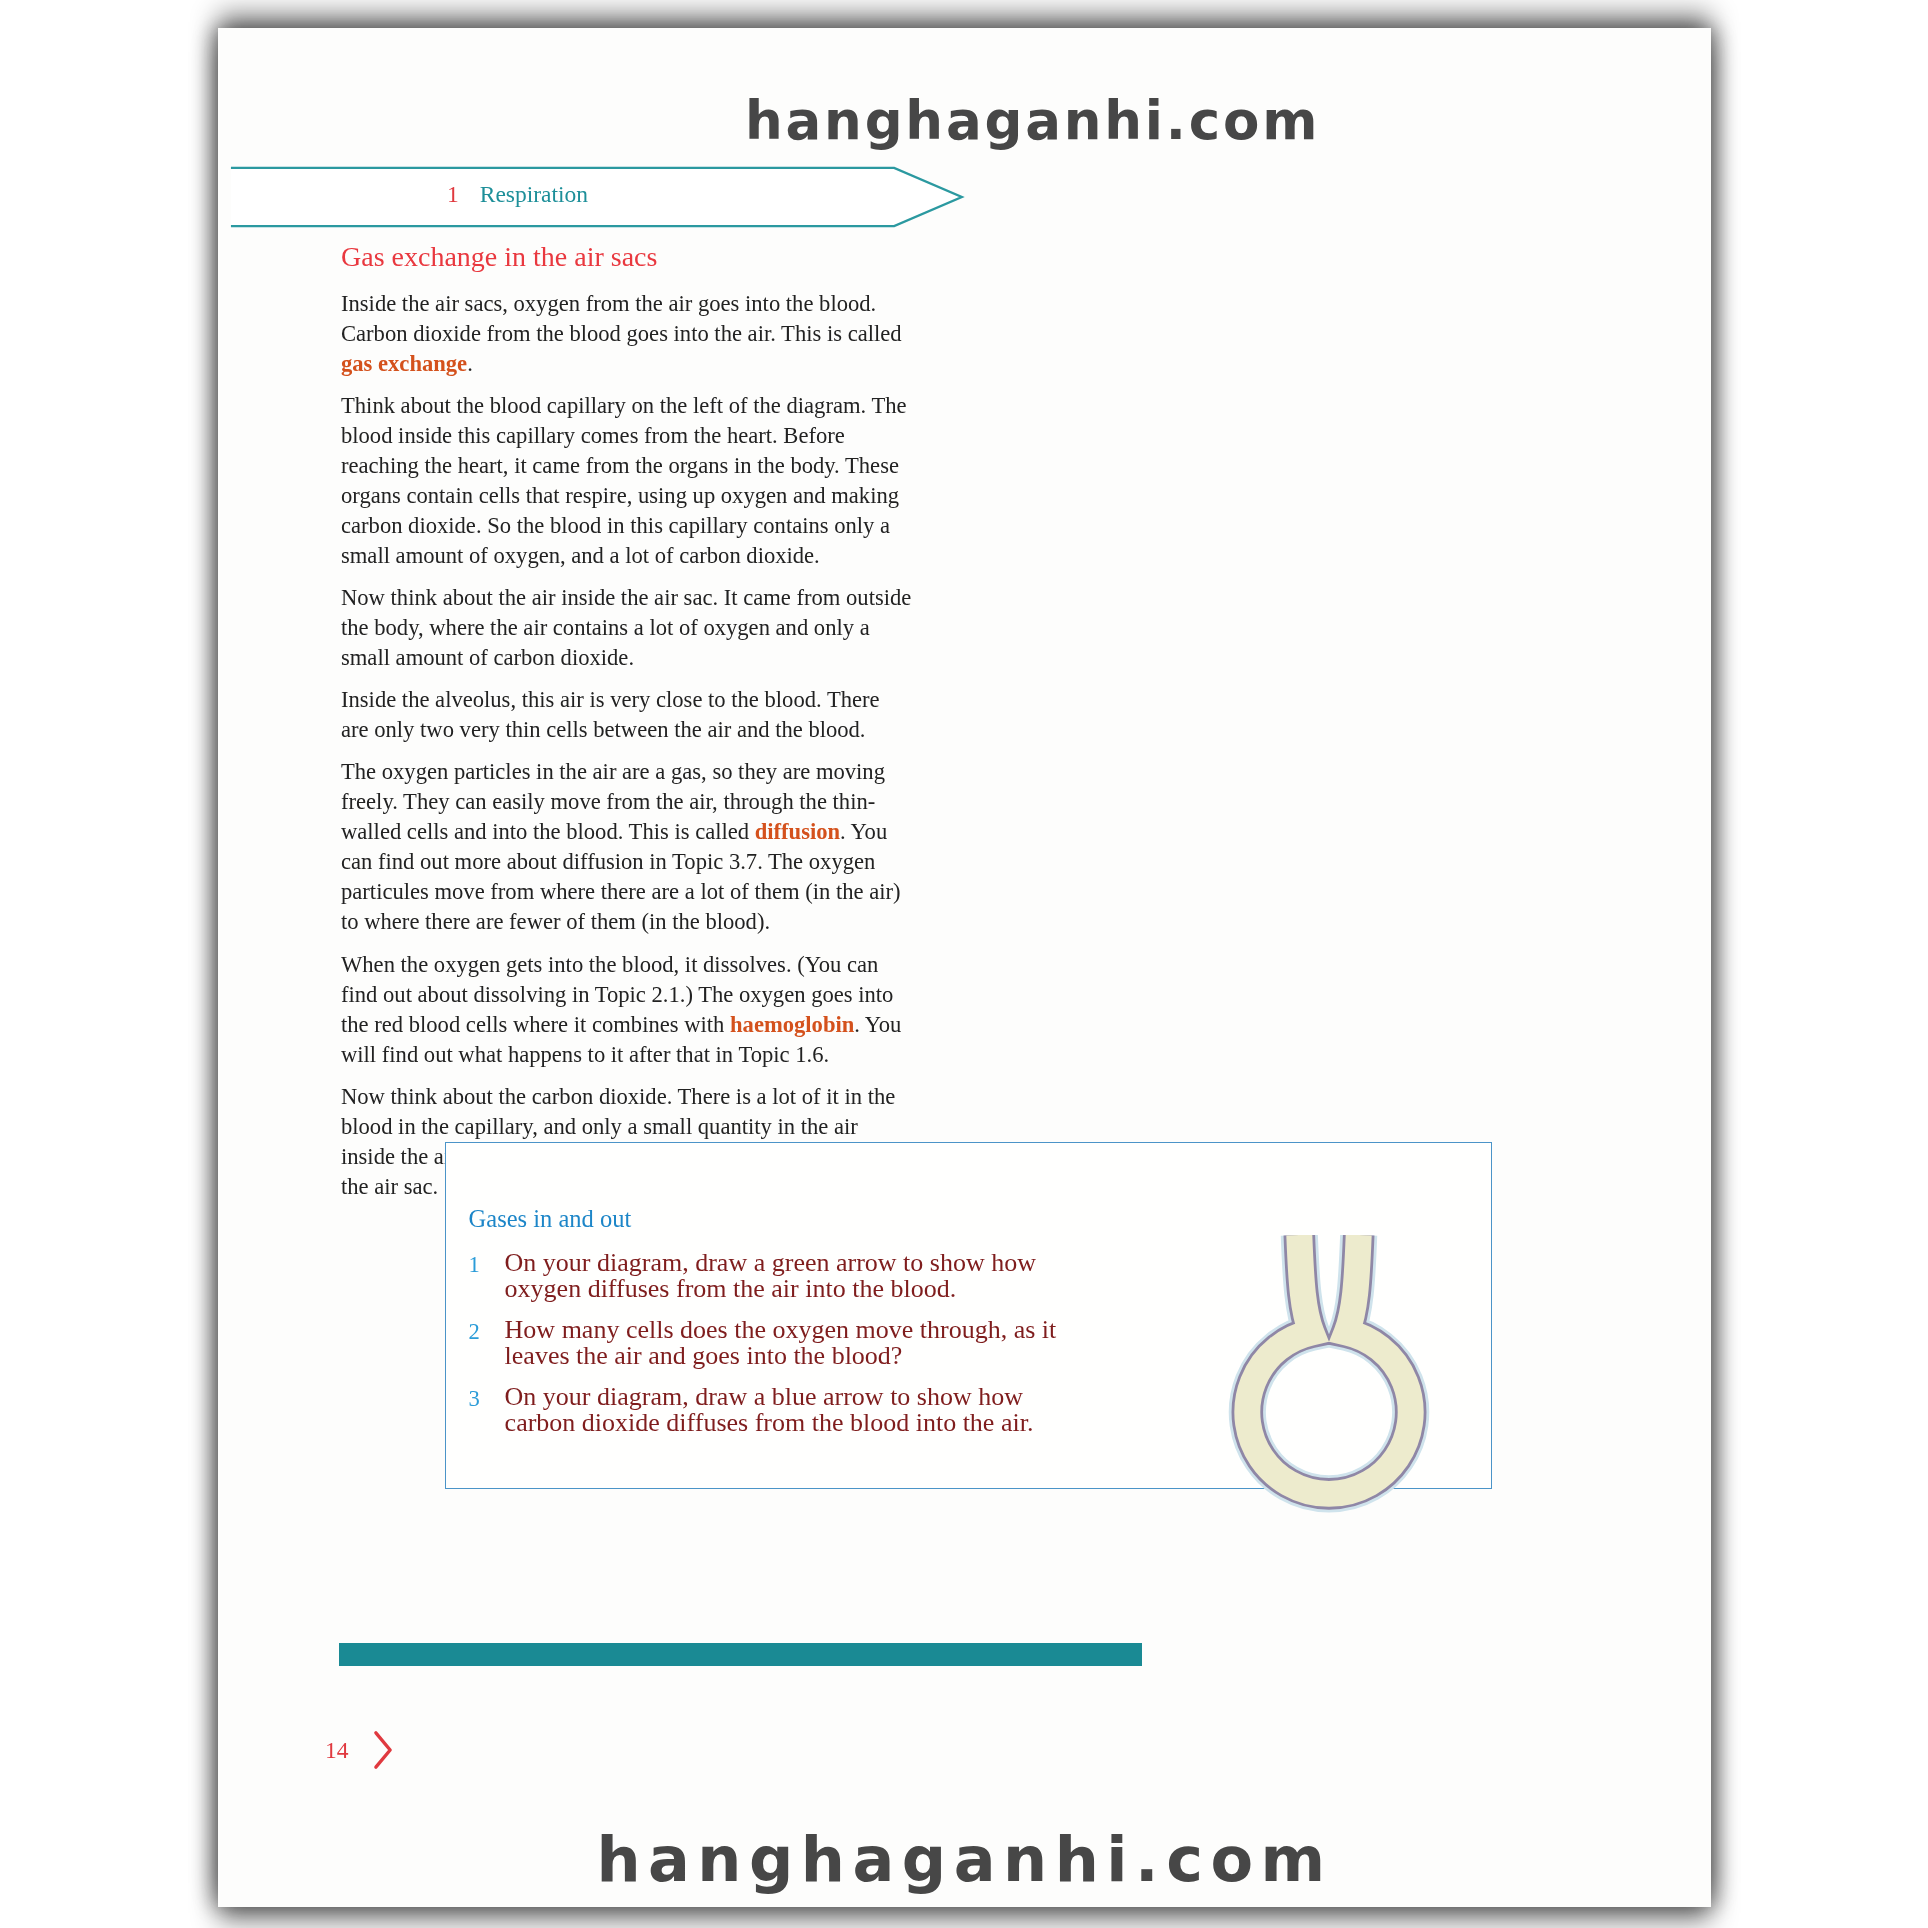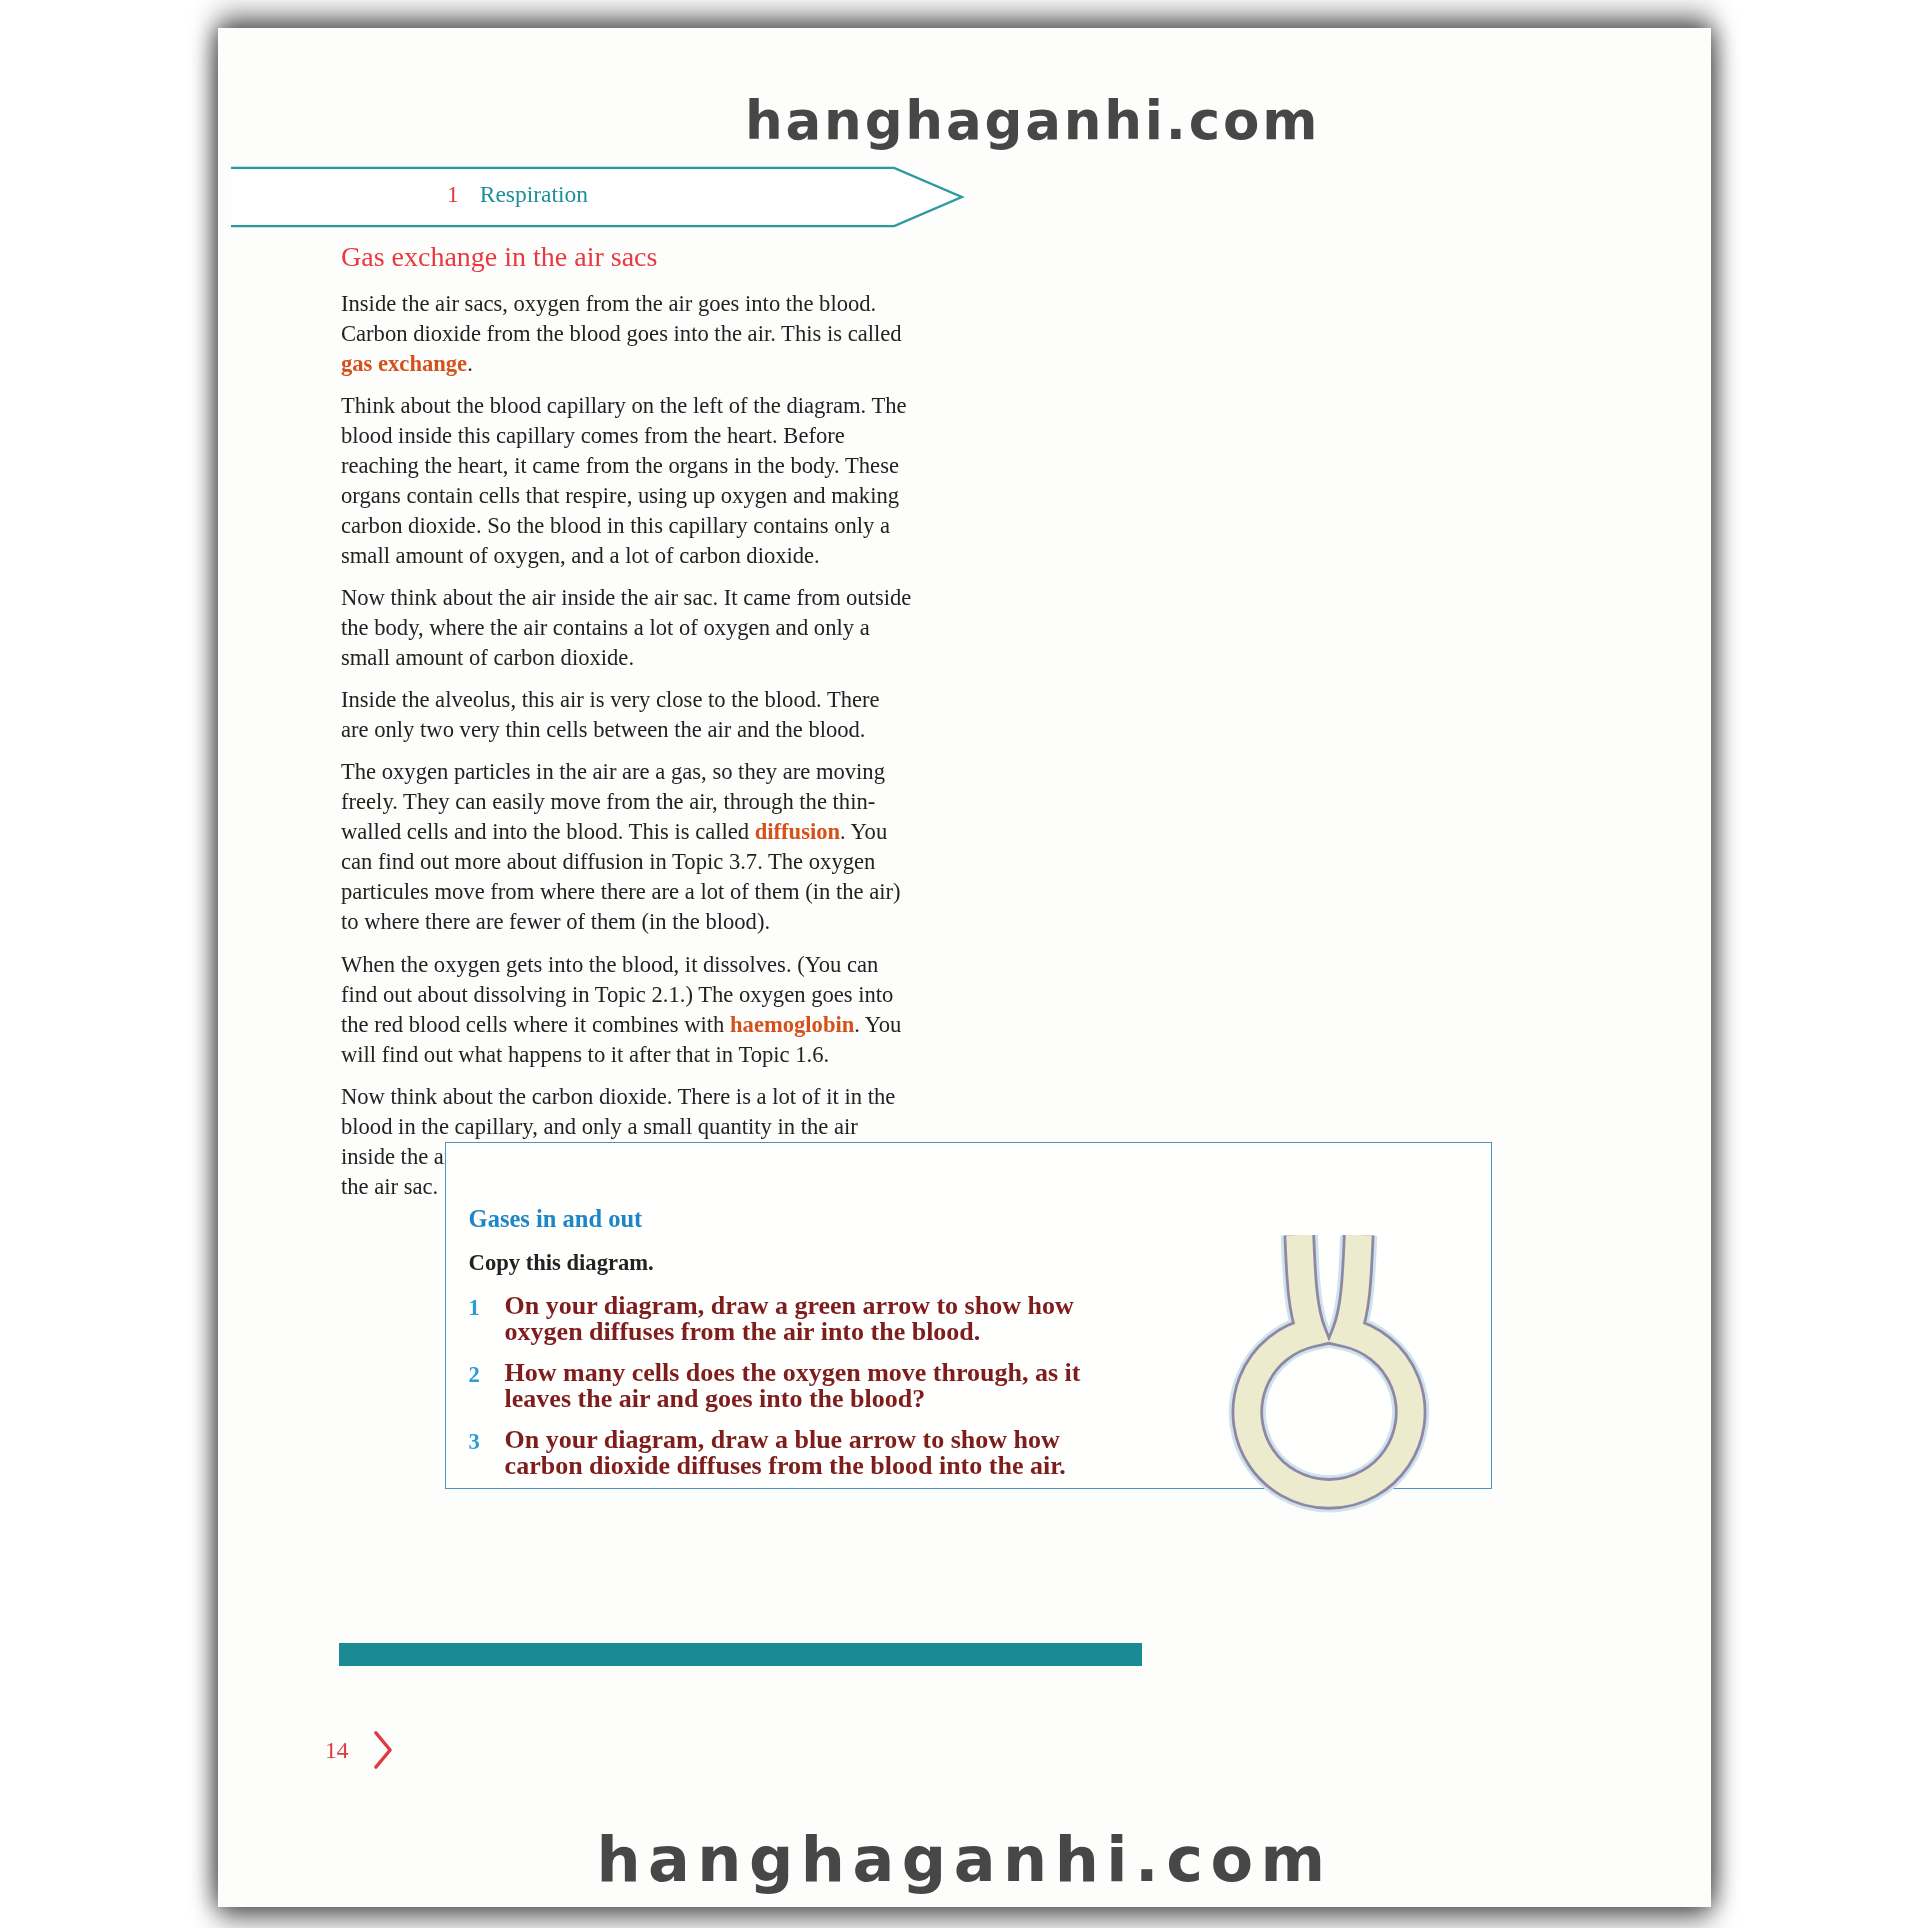--- a/index.html
+++ b/index.html
@@ -36,21 +36,21 @@
   .kw{color:#d4511c;font-weight:bold;text-align:right;}
   .activity{
     position:absolute;left:227px;top:1114px;width:1047px;height:347px;
     background:#fffffe;border:1.9px solid #4b94c8;box-sizing:border-box;
   }
   .activity-header{
     position:absolute;left:-1.9px;top:-1.9px;width:1047px;height:45px;background:#2e7cc4;
     box-sizing:border-box;display:flex;align-items:center;padding-left:22.6px;
   }
   .activity-header span{font-size:24.5px;color:#37424c;}
-  .activity-body{position:absolute;left:0;top:43px;right:0;bottom:0;padding:15px 22.6px;font-weight:bold;}
+  .activity-body{position:absolute;left:0;top:43px;right:0;bottom:0;padding:15px 22.6px;}
   .activity-subtitle{font-size:24.5px;color:#1d86c8;margin:3.8px 0 17px 0;}
   .activity-intro{font-size:22.6px;color:#222;margin:0 0 17px 0;}
   .activity-list{width:612px;}
   .activity-item{display:flex;margin-bottom:15px;}
   .item-num{
     flex:0 0 36px;color:#2b9cd8;font-size:22.6px;line-height:30px;
   }
   .item-text{font-size:26px;line-height:26px;color:#7f1d1d;}
   .diagram{position:absolute;right:21px;top:49px;width:282px;height:297px;}
   .footer-bar{
@@ -90,21 +90,20 @@
     <p><span>The oxygen particles in the air are a gas, so they are moving freely. They can easily move from the air, through the thin-walled cells and into the blood. This is called </span><b class="kw">diffusion</b><span>. You can find out more about diffusion in Topic 3.7. The oxygen particules move from where there are a lot of them (in the air) to where there are fewer of them (in the blood).</span></p>
 
     <p><span>When the oxygen gets into the blood, it dissolves. (You can find out about dissolving in Topic 2.1.) The oxygen goes into the red blood cells where it combines with </span><b class="kw">haemoglobin</b><span>. You will find out what happens to it after that in Topic 1.6.</span></p>
 
     <p><span>Now think about the carbon dioxide. There is a lot of it in the blood in the capillary, and only a small quantity in the air inside the air sac. So the carbon dioxide diffuses into the air in the air sac.</span></p>
   </div>
 
   <div class="activity">
     <div class="activity-body">
       <div class="activity-subtitle">Gases in and out</div>
-      <div class="activity-intro">Copy this diagram.</div>
 
       <div class="activity-list">
         <div class="activity-item">
           <span class="item-num">1</span>
           <span class="item-text">On your diagram, draw a green arrow to show how oxygen diffuses from the air into the blood.</span>
         </div>
         <div class="activity-item">
           <span class="item-num">2</span>
           <span class="item-text">How many cells does the oxygen move through, as it leaves the air and goes into the blood?</span>
         </div>

